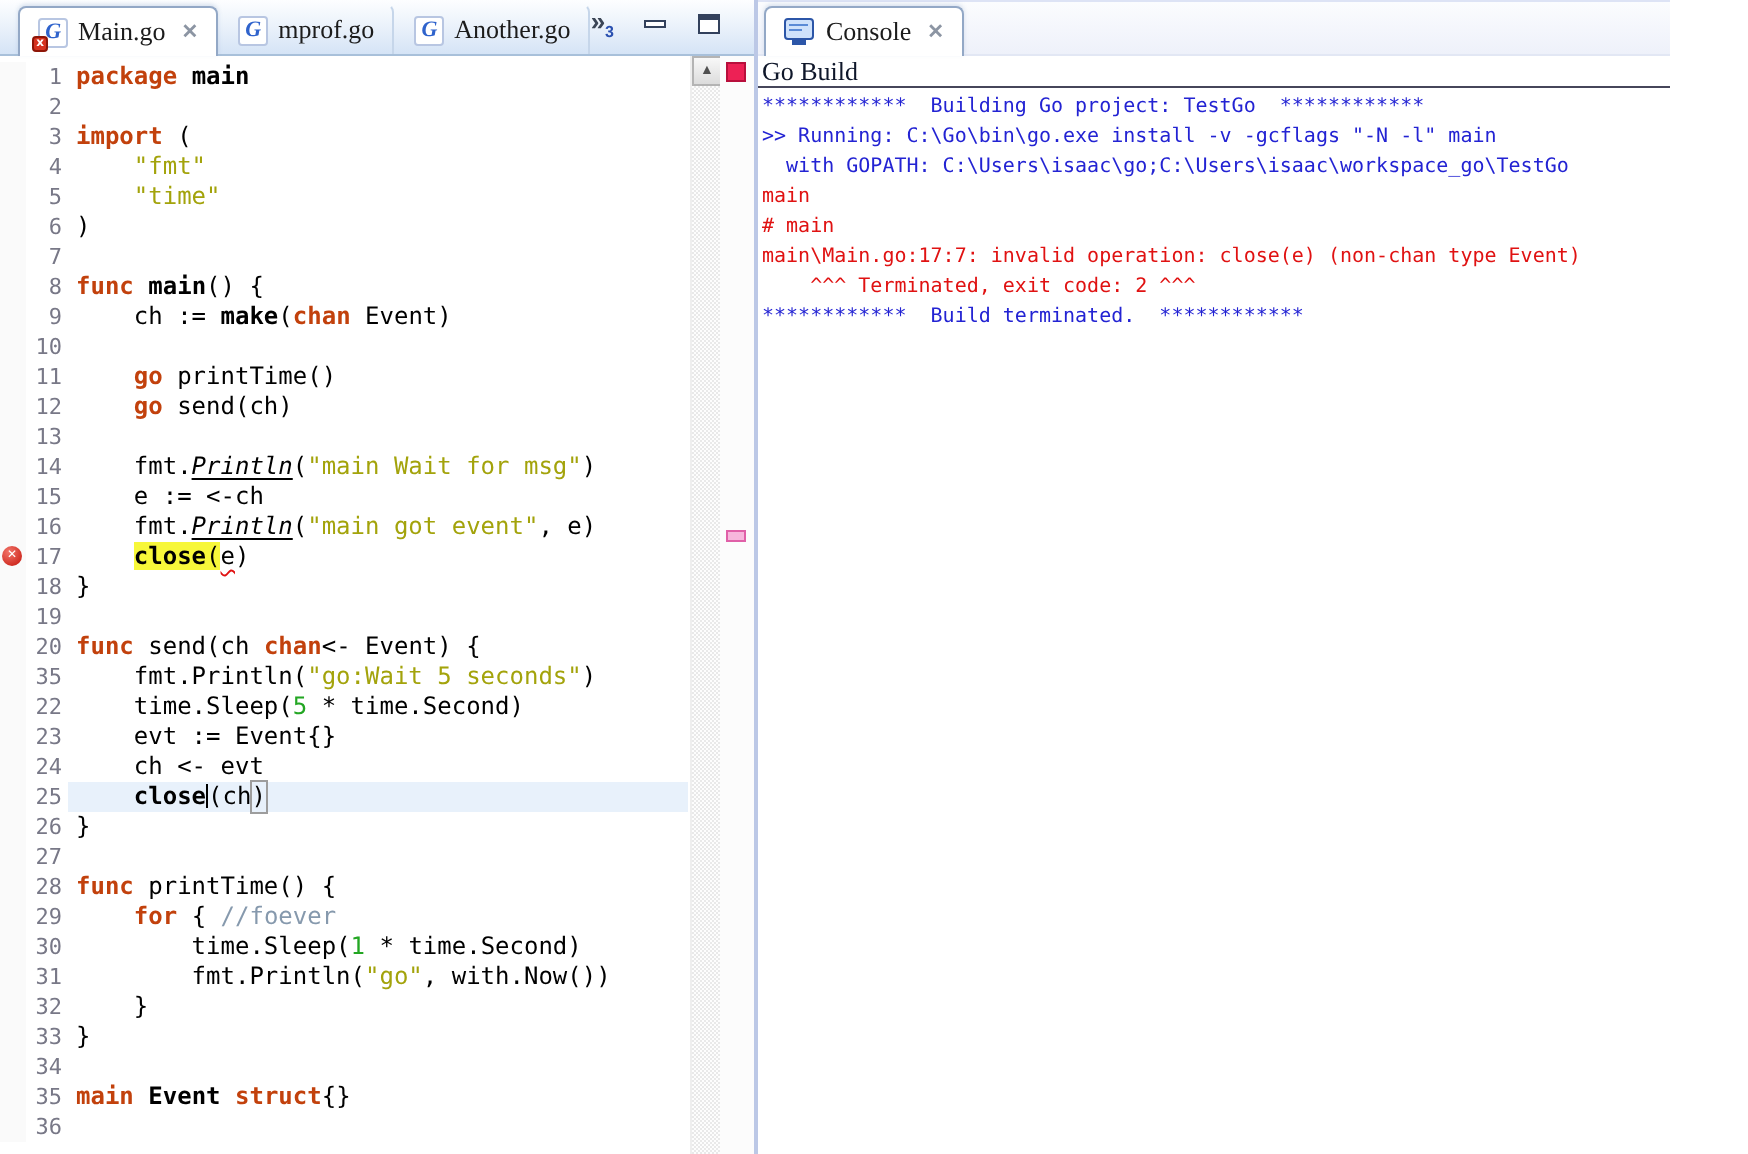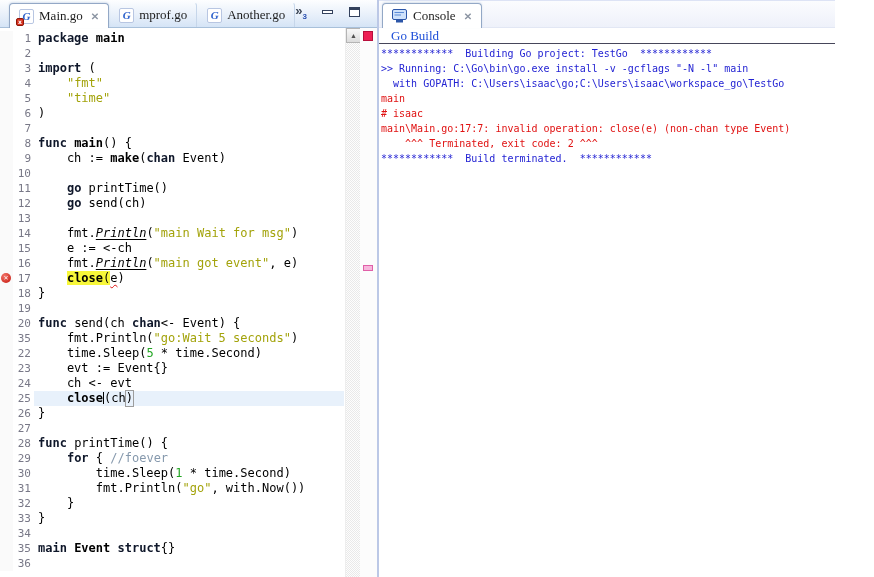--- a/index.html
+++ b/index.html
@@ -52,21 +52,21 @@
   .editor-body { position:absolute; left:0; top:28px; right:0; bottom:0; background:#fff; }
   .code-lines { position:absolute; left:0; top:0; right:33px; bottom:0; padding-top:3px;
                 font-family:"DejaVu Sans Mono", monospace; font-size:12px; }
   .row { display:flex; height:15px; line-height:15px; align-items:stretch; }
   .marker { width:13px; flex:none; background:#fafafa; position:relative; }
   .lnum { width:21px; flex:none; text-align:right; padding-right:3px; color:#787887;
           font-size:11px; line-height:15px; }
   .codetext { flex:1; white-space:pre; padding-left:4px; color:#000; }
   .codetext.curline { background:#e8f1fb; }
 
-  .kw  { color:#0f172a; font-weight:bold; }
+  .kw  { color:#c2410c; font-weight:bold; }
   .b   { font-weight:bold; }
   .str { color:#a3a30b; }
   .num { color:#23a623; }
   .com { color:#8699ad; }
   .u   { text-decoration:underline; text-underline-offset:2px;font-style:italic; }
   .hl  { background:#f7f73a; }
   .hlb { background:#f7f73a; font-weight:bold; }
   .sq  { text-decoration:underline wavy #e01212 1px; text-decoration-skip-ink:none; text-underline-offset:2px; }
   .br  { display:inline-block; box-shadow:0 0 0 1px #9d9d9d; }
   .caret { display:inline-block; width:1px; height:12px; background:#000; vertical-align:-2px; }
@@ -83,22 +83,22 @@
   .scroll-up { position:absolute; top:0; left:0; width:15px; height:15px;
                background:linear-gradient(#f8f8f8,#dcdcdc); border:1px solid #b4b4b4;
                font-size:7px; line-height:13px; text-align:center; color:#505050; }
   .overview-ruler { position:absolute; top:0; bottom:0; right:0; width:17px; background:#fcfcfc; }
   .ov-err-header { position:absolute; top:3px; left:3px; width:10px; height:10px;
                    background:#ed2155; border:1px solid #b80f3c; }
   .ov-err-marker { position:absolute; top:237px; left:3px; width:10px; height:6px;
                    background:#f7b6dc; border:1px solid #e060a8; }
 
   
-  .console-header { height:16px; padding-left:12px; font-family:"Liberation Serif", serif;
-                    font-size:13px; line-height:15px; color:#1d4ed8; border-bottom:1px solid #46465a; }
+  .console-header { height:16px; padding-left:2px; font-family:"Liberation Serif", serif;
+                    font-size:13px; line-height:15px; color:#0f172a; border-bottom:1px solid #46465a; }
   .console-output { padding:2px 3px 0 2px; font-family:"DejaVu Sans Mono", monospace; font-size:10px; }
   .cline { height:15px; line-height:15px; white-space:pre; }
   .cline.blue { color:#2323d3; }
   .cline.red  { color:#e01212; }
 </style>
 </head>
 <body>
 
 <div class="editor-pane">
 
@@ -349,18 +349,18 @@
       <span class="close-x">✕</span>
     </div>
   </div>
 
   <div class="console-header">Go Build</div>
   <div class="console-output">
       <div class="cline blue">************  Building Go project: TestGo  ************</div>
       <div class="cline blue">&gt;&gt; Running: C:\Go\bin\go.exe install -v -gcflags "-N -l" main</div>
       <div class="cline blue">  with GOPATH: C:\Users\isaac\go;C:\Users\isaac\workspace_go\TestGo</div>
       <div class="cline red">main</div>
-      <div class="cline red"># isaac</div>
+      <div class="cline red"># main</div>
       <div class="cline red">main\Main.go:17:7: invalid operation: close(e) (non-chan type Event)</div>
       <div class="cline red">    ^^^ Terminated, exit code: 2 ^^^</div>
       <div class="cline blue">************  Build terminated.  ************</div>
     </div>
 </div>
 
 </body></html>

